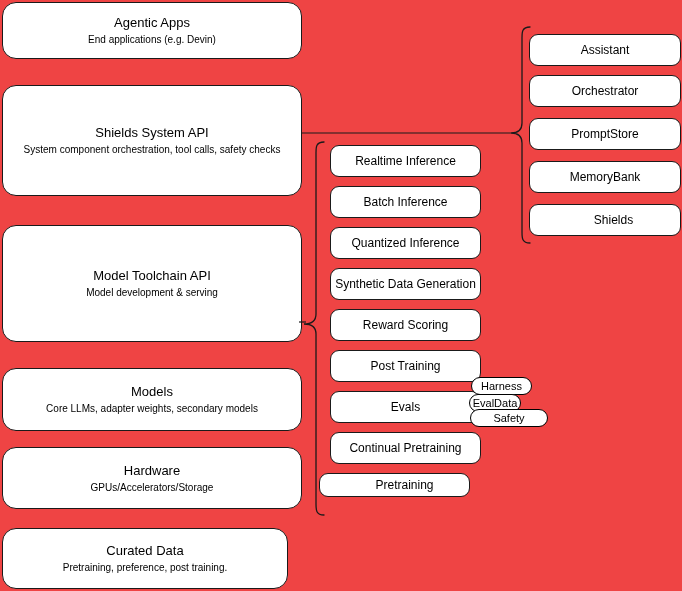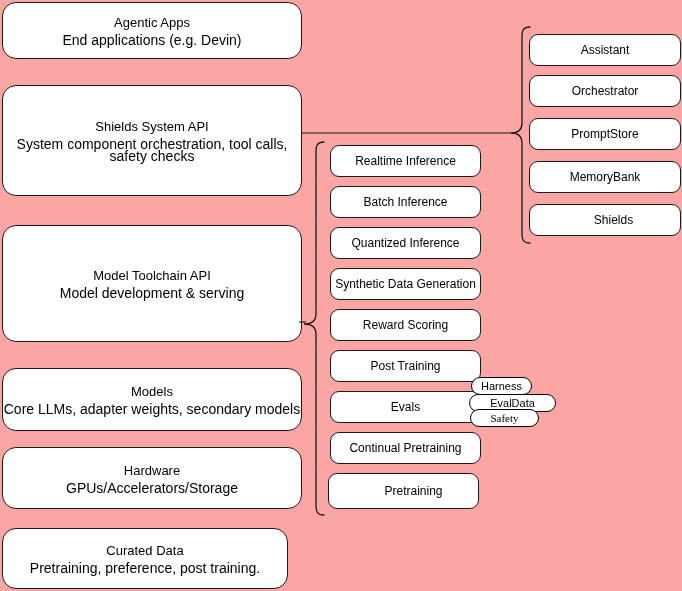--- a/index.html
+++ b/index.html
@@ -8,21 +8,21 @@
     background: #ffffff;
   }
   body {
     font-family: "Liberation Sans", sans-serif;
     color: #000000;
   }
   #canvas {
     position: relative;
     width: 682px;
     height: 591px;
-    background: #fca5a5;
+    background: #ef4444;
     overflow: hidden;
   }
   .box {
     position: absolute;
     box-sizing: border-box;
     border: 1px solid #1a1a1a;
     background: #ffffff;
     display: flex;
     flex-direction: column;
     align-items: center;
@@ -32,21 +32,21 @@
   
   .stack-box {
     border-radius: 14px;
   }
   .stack-title {
     font-size: 13px;
     line-height: 16px;
     color: #000;
   }
   .stack-sub {
-    font-size: 14px;
+    font-size: 10px;
     line-height: 12px;
     color: #000;
     margin-top: 3px;
   }
   
   .node-box {
     border-radius: 9px;
     font-size: 12px;
     line-height: 15px;
   }
@@ -161,31 +161,31 @@
   </div>
   <div class="box node-box" style="left:330px; top:350px; width:151px; height:32px;">
     <span>Post Training</span>
   </div>
   <div class="box node-box" style="left:330px; top:391px; width:151px; height:32px;">
     <span>Evals</span>
   </div>
   <div class="box node-box" style="left:330px; top:432px; width:151px; height:32px;">
     <span>Continual Pretraining</span>
   </div>
-  <div class="box node-box" style="left:328px; top:473px; width:151px; height:36px;padding-left:20px;">
+  <div class="box node-box" style="left:319px; top:473px; width:151px; height:24px;padding-left:20px;">
     <span>Pretraining</span>
   </div>
 
   <div class="chip" style="left:471px; top:377px; width:61px; height:18px;">
     <span>Harness</span>
   </div>
-  <div class="chip" style="left:469px; top:394px; width:87px; height:18px;">
+  <div class="chip" style="left:469px; top:394px; width:52px; height:18px;">
     <span>EvalData</span>
   </div>
-  <div class="chip" style="left:470px; top:409px; width:69px; height:18px;font-family:Liberation Serif, serif;">
+  <div class="chip" style="left:470px; top:409px; width:78px; height:18px;">
     <span>Safety</span>
   </div>
 
   <div class="box node-box" style="left:529px; top:34px; width:152px; height:32px;">
     <span>Assistant</span>
   </div>
   <div class="box node-box" style="left:529px; top:75px; width:152px; height:32px;">
     <span>Orchestrator</span>
   </div>
   <div class="box node-box" style="left:529px; top:118px; width:152px; height:32px;">

